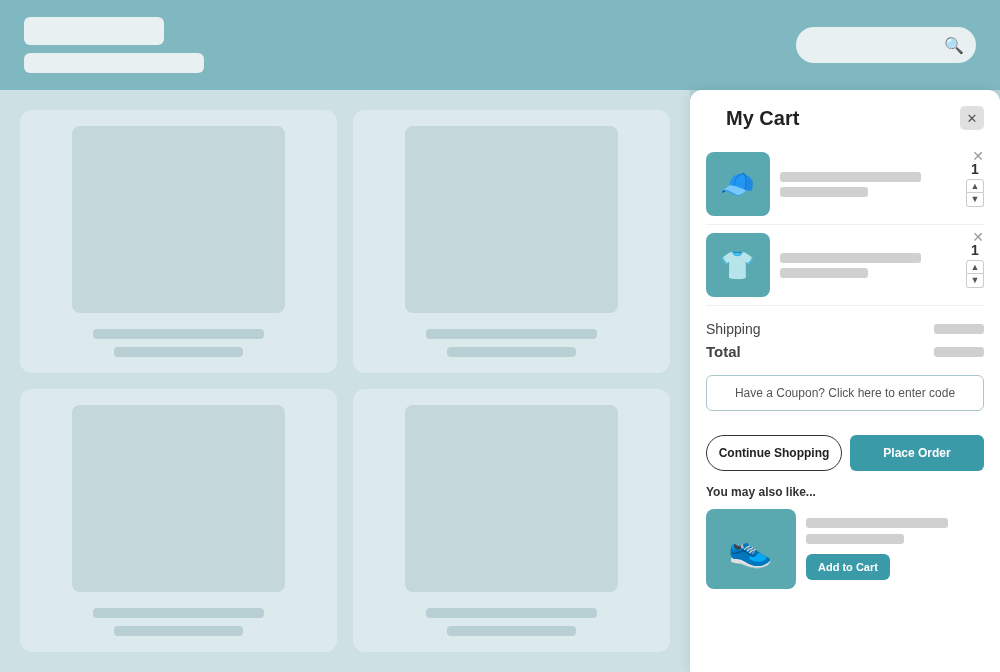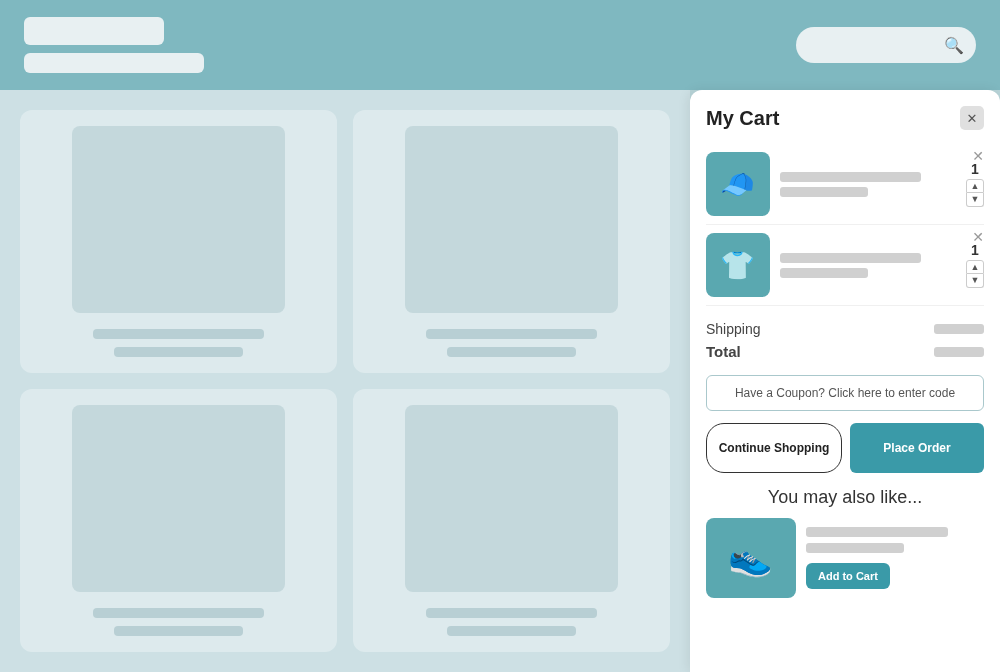--- a/index.html
+++ b/index.html
@@ -108,20 +108,21 @@
       padding: 16px;
       overflow-y: auto;
       position: relative;
       box-shadow: -2px 0 12px rgba(0,0,0,0.08);
     }
     .cart-header {
       display: flex;
       justify-content: space-between;
       align-items: center;
       margin-bottom: 14px;
+      margin-left: 20px;
     }
     .cart-title {
       font-size: 20px;
       font-weight: 700;
       color: #222;
     }
     .cart-close-btn {
       width: 24px;
       height: 24px;
       border-radius: 5px;
@@ -233,61 +234,60 @@
       width: 50px;
     }
 
     
     .coupon-box {
       border: 1px solid #aac8cc;
       border-radius: 6px;
       padding: 10px 12px;
       font-size: 12px;
       color: #555;
-      margin-bottom: 12px;
+      margin-bottom: 24px;
       cursor: pointer;
       text-align: center;
     }
 
     
     .cart-buttons {
       display: flex;
       gap: 8px;
       margin-bottom: 14px;
     }
     .btn-continue {
       flex: 1;
       background: #fff;
       border: 1.5px solid #333;
       border-radius: 18px;
-      padding: 17px 6px;
+      padding: 10px 6px;
       font-size: 12px;
       font-weight: 600;
       cursor: pointer;
       color: #222;
     }
     .btn-place-order {
       flex: 1;
       background: #3a9aa8;
       border: none;
       border-radius: 6px;
       padding: 10px 6px;
       font-size: 12px;
       font-weight: 600;
       cursor: pointer;
       color: #fff;
     }
 
     
     .upsell-title {
-      font-size: 18px;
-      font-weight: 400;
+      font-size: 12px;
+      font-weight: 700;
       color: #333;
       margin-bottom: 10px;
-      text-align: center;
     }
     .upsell-item {
       display: flex;
       align-items: center;
       gap: 10px;
     }
     .upsell-image {
       width: 90px;
       height: 80px;
       border-radius: 8px;

